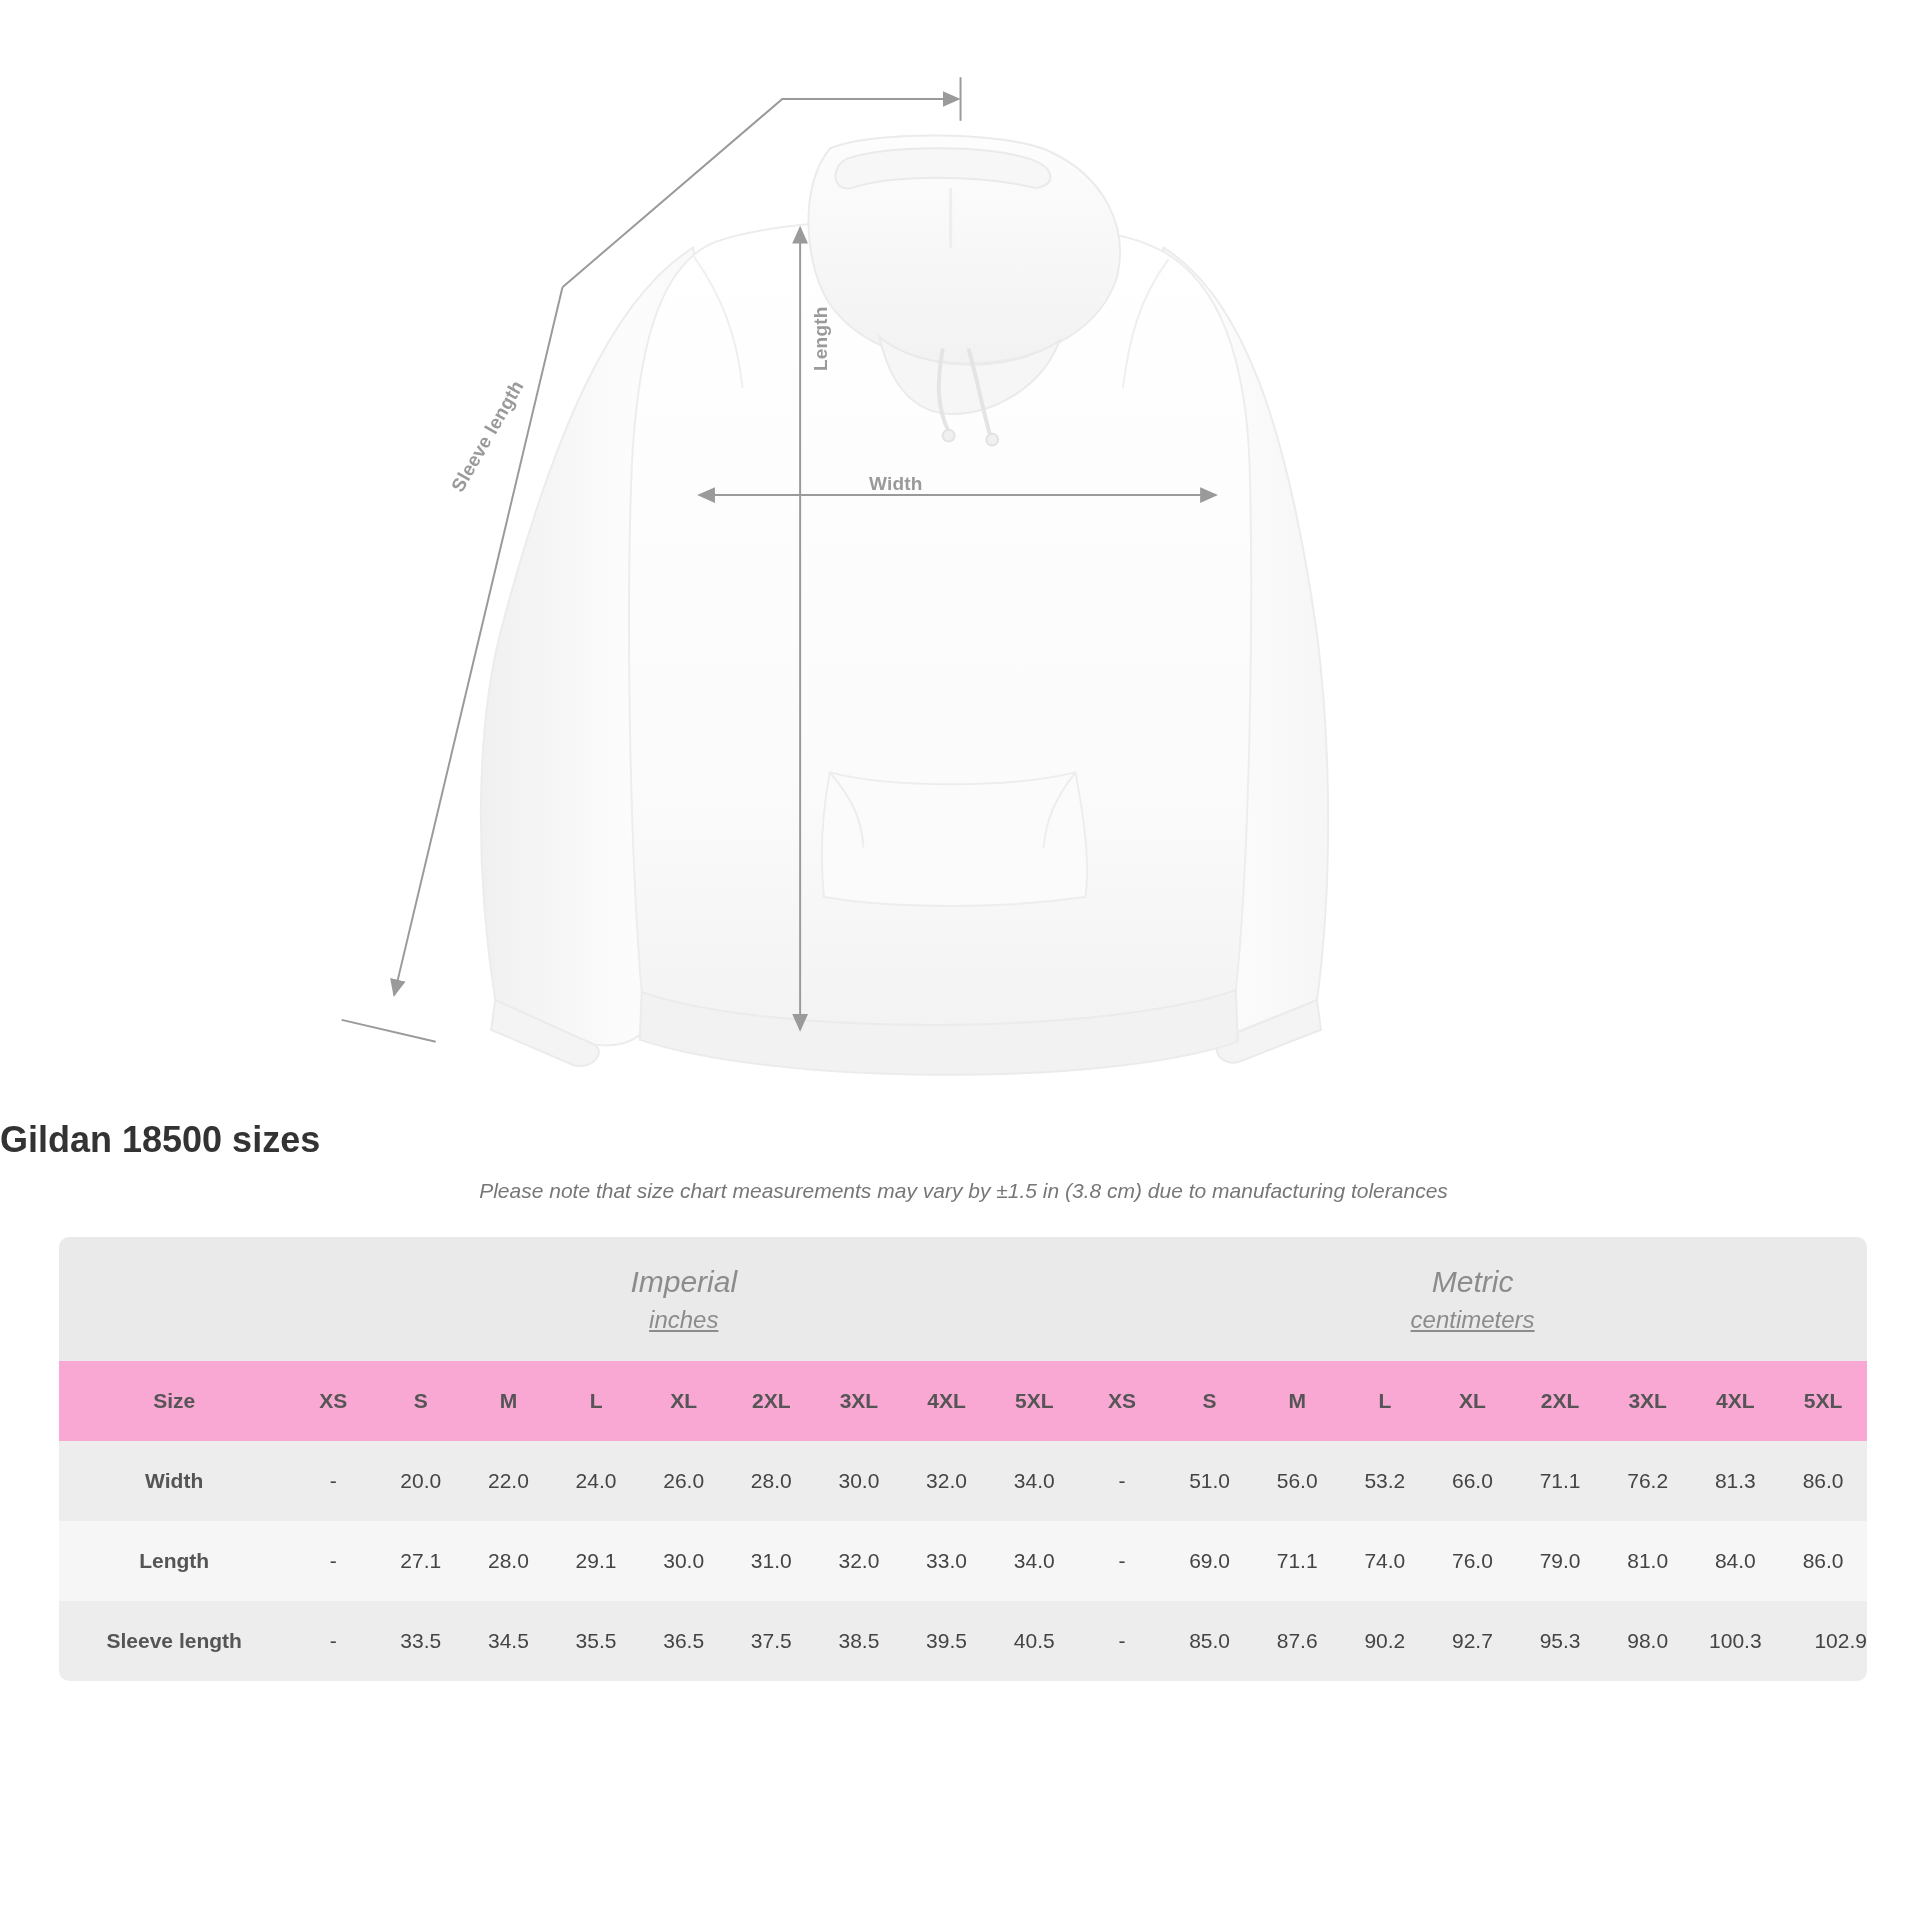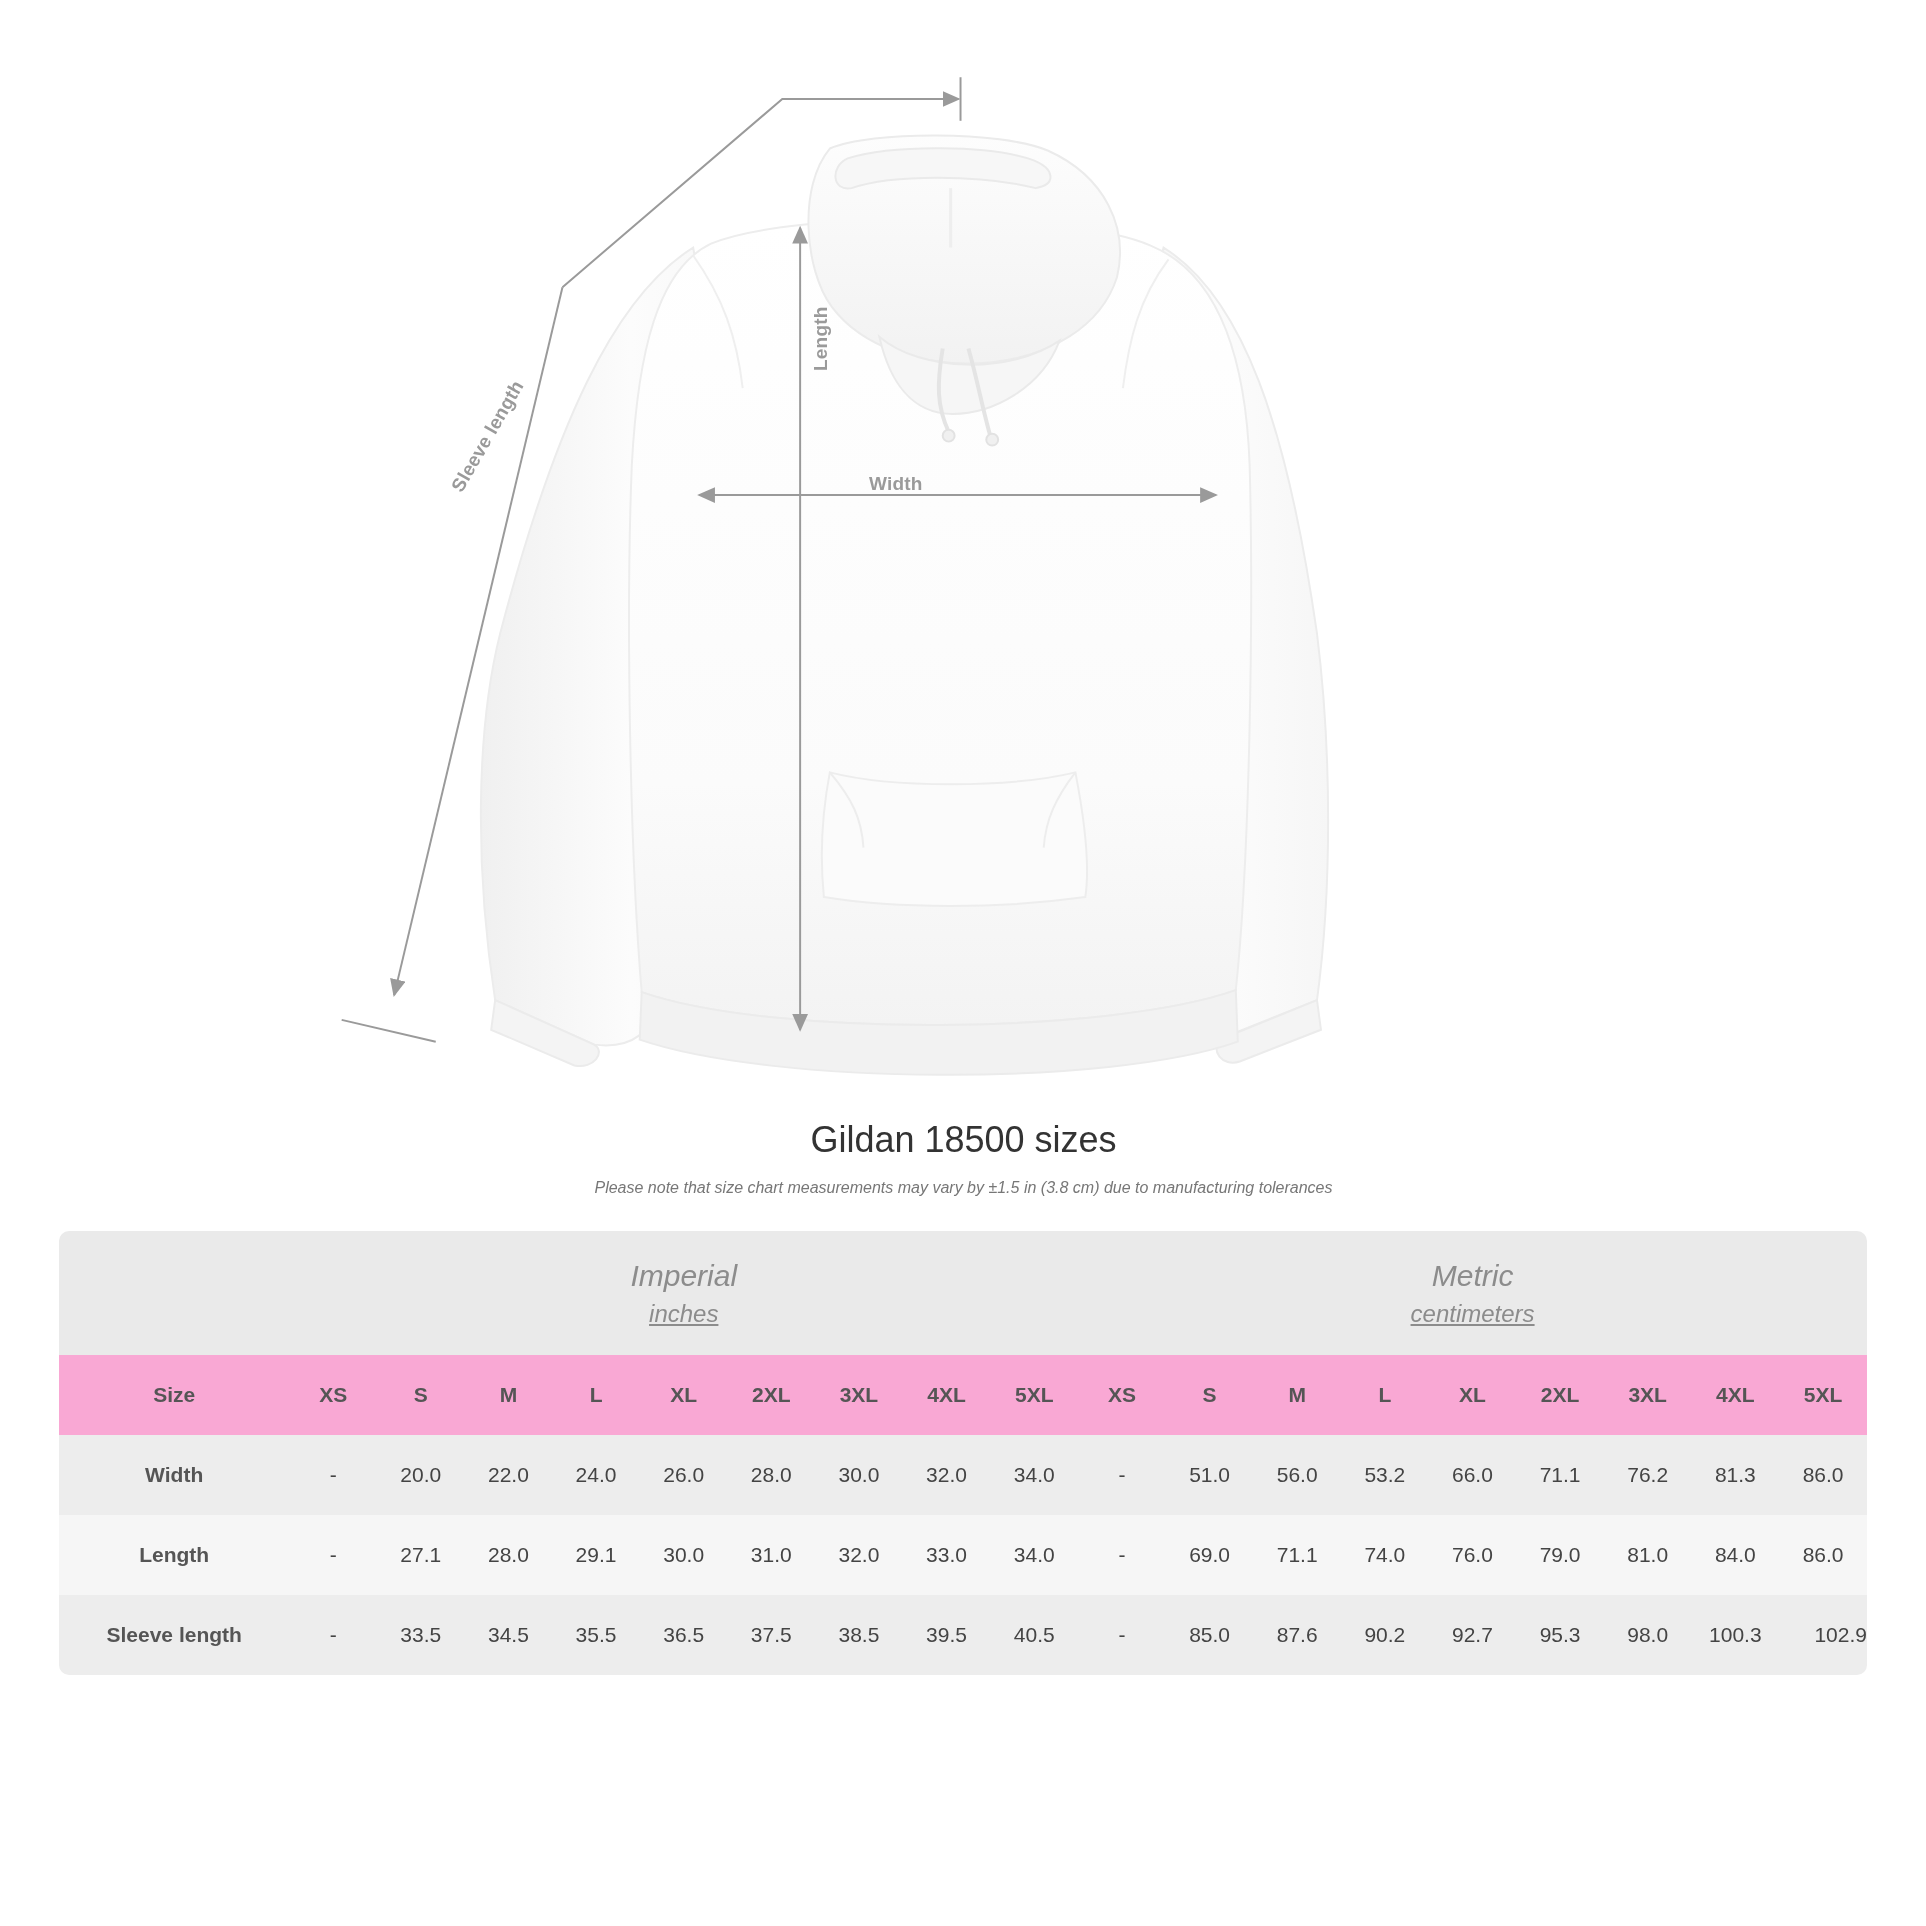--- a/index.html
+++ b/index.html
@@ -51,29 +51,28 @@
   .dim-label.sleeve {
     left: 447px;
     top: 485px;
     transform: rotate(-60deg);
     transform-origin: left top;
     white-space: nowrap;
   }
 
   
   .chart-title {
-    text-align: center;
     font-size: 36px;
-    font-weight: normal;
+    font-weight: bold;
     color: #333333;
     margin: 10px 0 0 0;
   }
   .chart-note {
     text-align: center;
-    font-size: 16px;
+    font-size: 21px;
     font-style: italic;
     color: #777777;
     margin: 18px 0 0 0;
   }
 
   
   .table-wrap {
     margin: 34px 59px 0 59px;
   }
   table.size-table {

